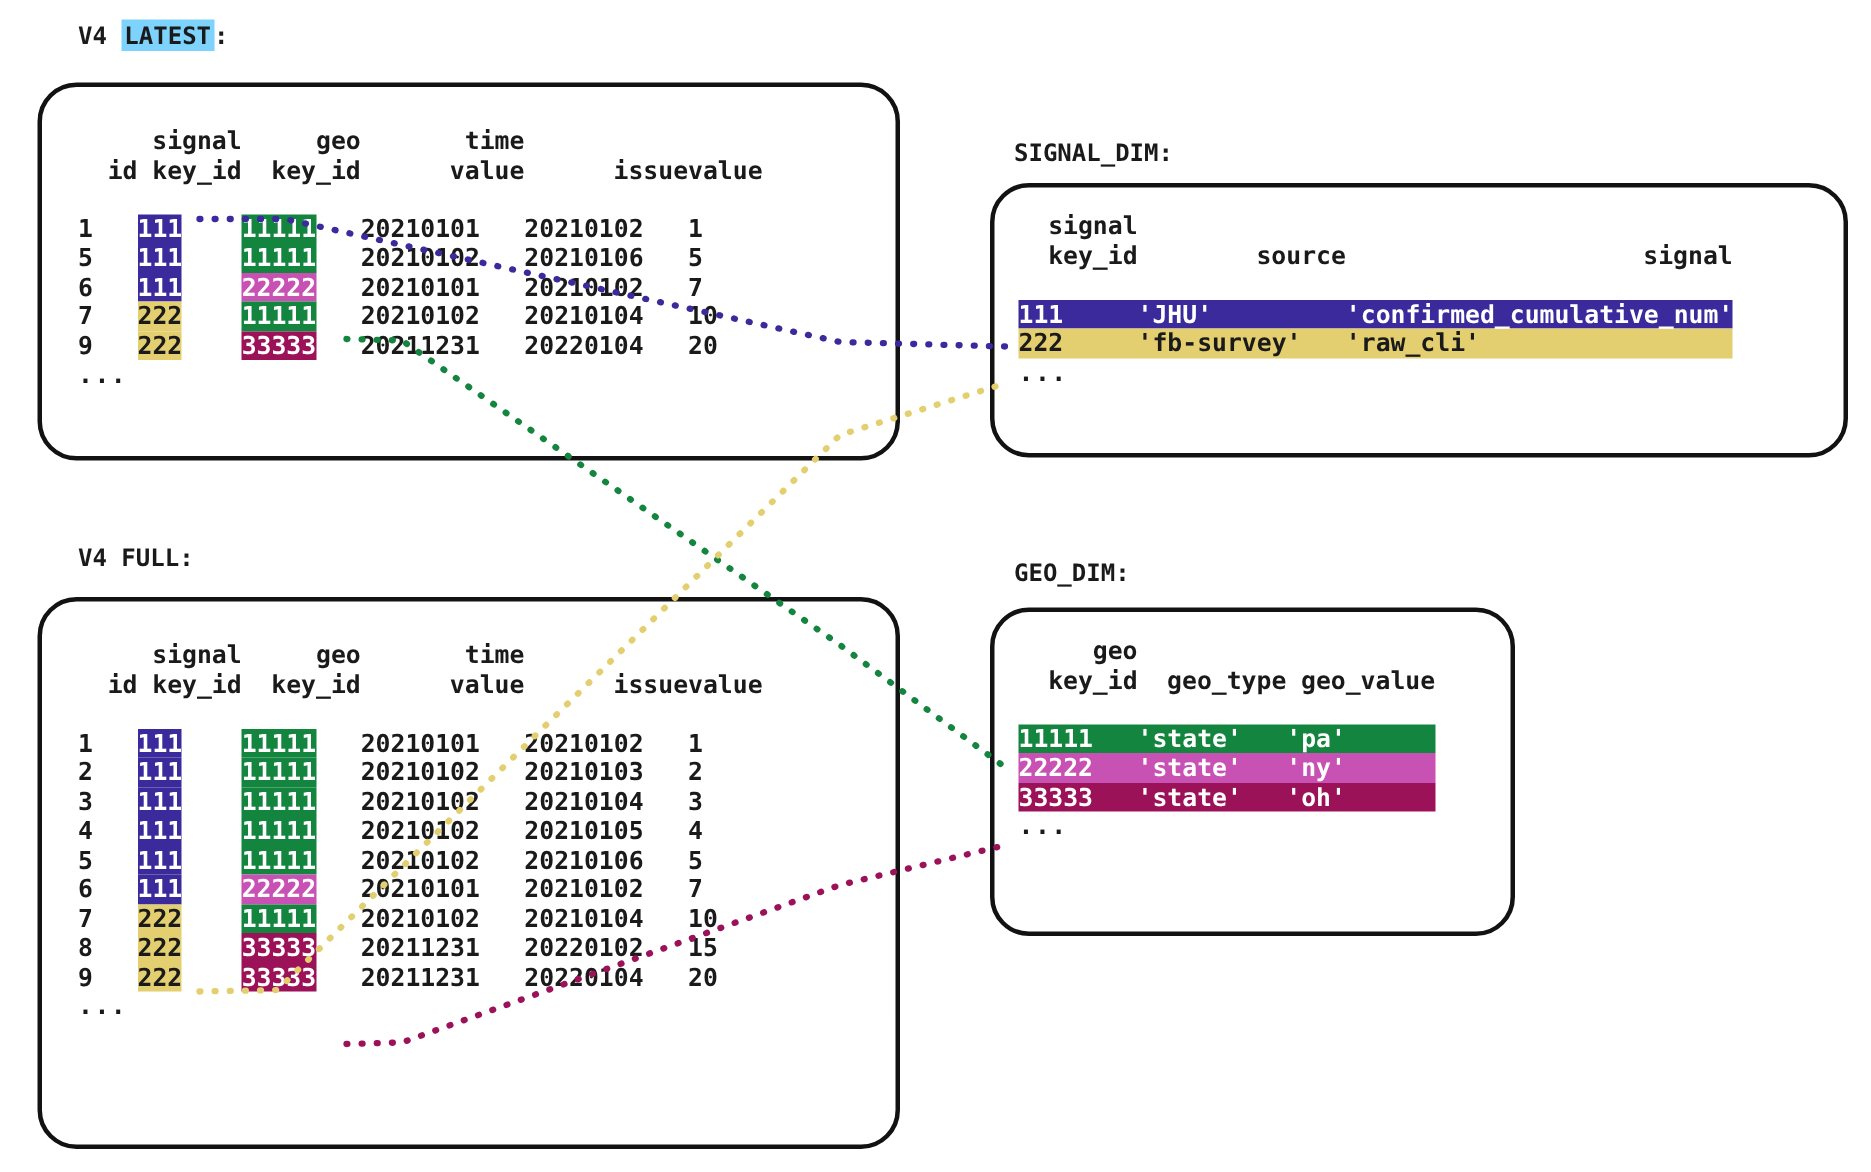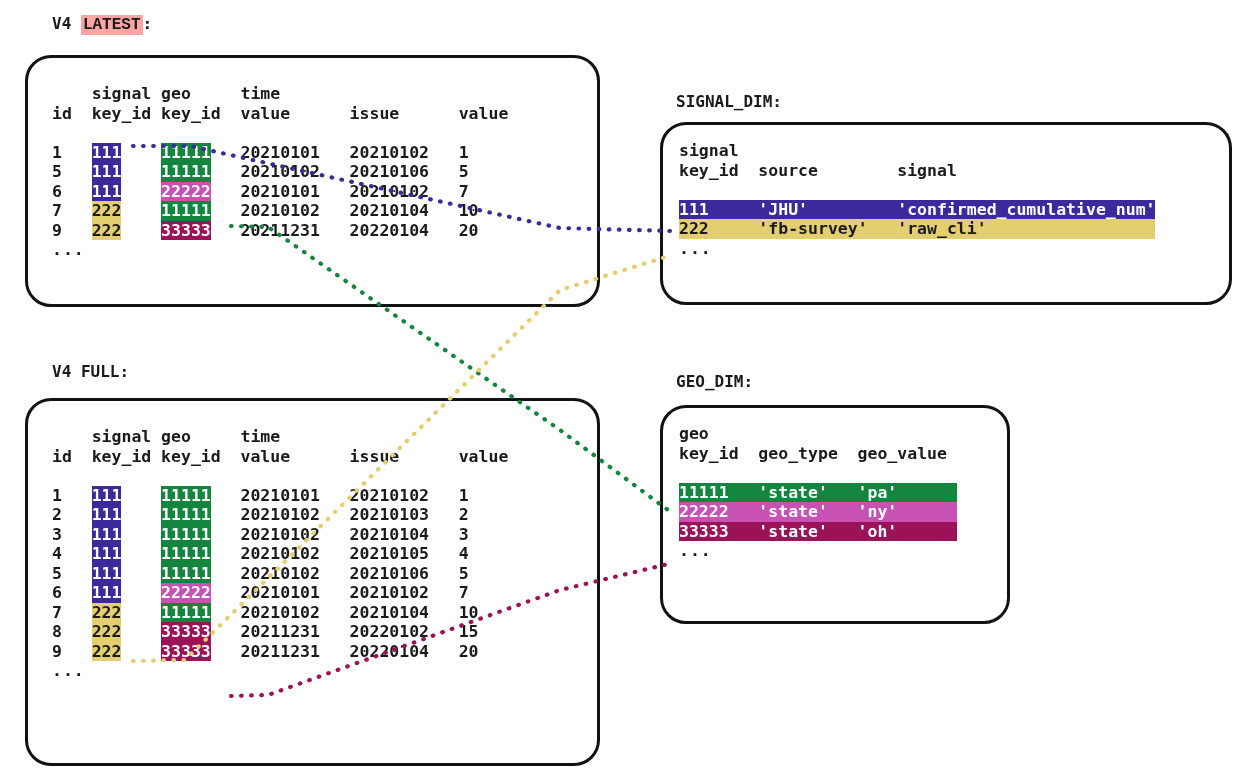--- a/index.html
+++ b/index.html
@@ -30,23 +30,22 @@
     position: absolute;
     font-family: "DejaVu Sans Mono", "Liberation Mono", monospace;
     font-size: 16px;
     font-weight: bold;
     color: #1a1a1a;
     letter-spacing: 0px;
     white-space: pre;
     z-index: 3;
   }
   .caption .hl {
-    background: #fca5a5;
+    background: #7dd3fc;
     padding: 1px 2px;
-    font-family: Liberation Mono, monospace;
   }
   .tablebox {
     position: absolute;
     border: 3.5px solid #121212;
     border-radius: 26px;
     background: #ffffff;
     box-sizing: border-box;
     z-index: 2;
   }
   .tbl {
@@ -57,21 +56,21 @@
     color: #1a1a1a;
     white-space: pre;
     z-index: 4;
     line-height: 19.5px;
   }
   .row {
     display: flex;
     height: 19.5px;
     align-items: center;
   }
-  .row.hdr { height: 19.5px; }
+  .row.hdr { height: 19.5px; text-align: right; }
   .cell {
     white-space: pre;
     box-sizing: border-box;
     display: inline-block;
     height: 19.5px;
     line-height: 19.5px;
   }
   .chip {
     display: inline-block;
     height: 19.5px;

